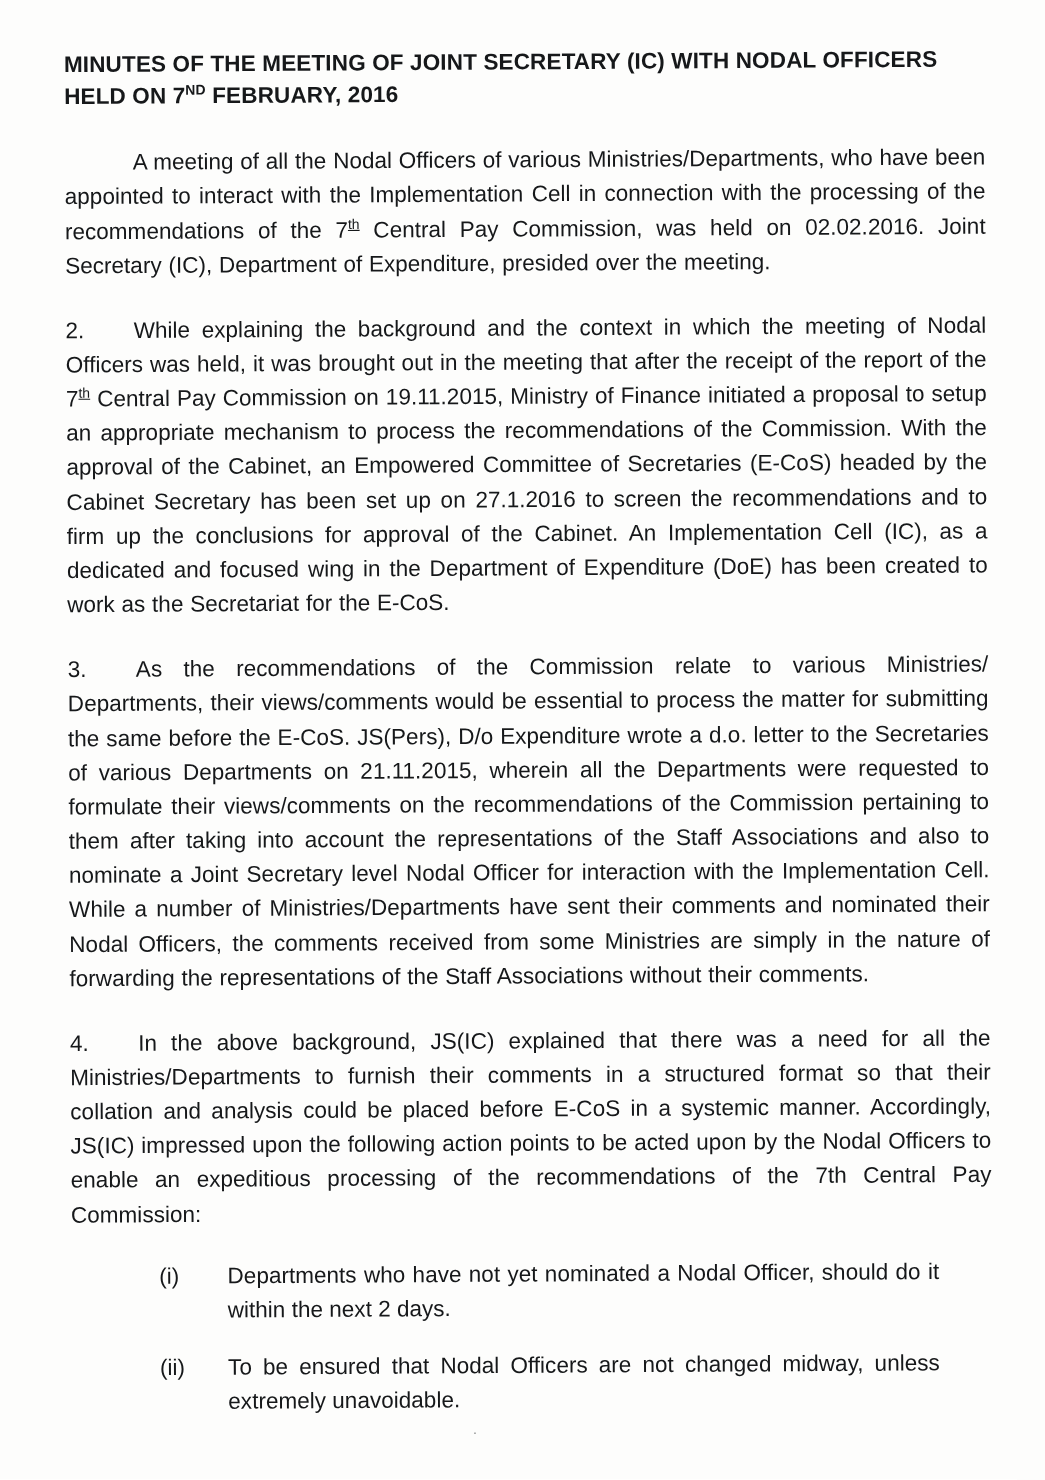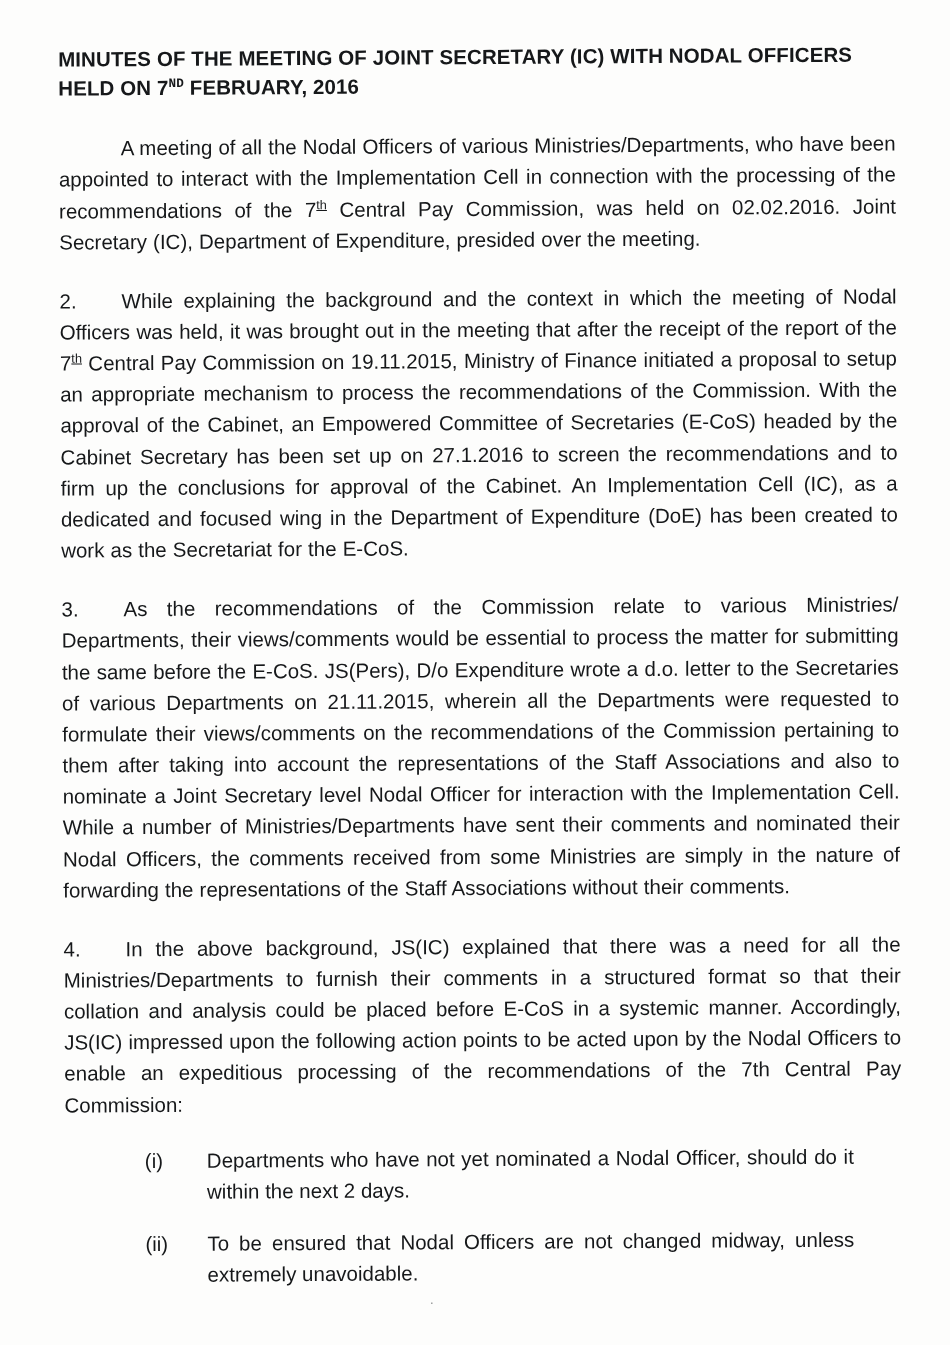--- a/index.html
+++ b/index.html
@@ -27,21 +27,20 @@
     font-size: 20.5px;
     font-weight: bold;
     letter-spacing: 0.1px;
     line-height: 1.42;
     margin: 12px 0 0 0;
     padding-right: 6px;
   }
   .doc-title sup {
     font-size: 0.62em;
     vertical-align: super;
-    font-family: Liberation Mono, monospace;
   }
   .para {
     font-size: 20.5px;
     line-height: 1.52;
     text-align: justify;
     margin: 28px 0 0 0;
     word-spacing: 0.4px;
   }
   .para sup {
     font-size: 0.62em;

